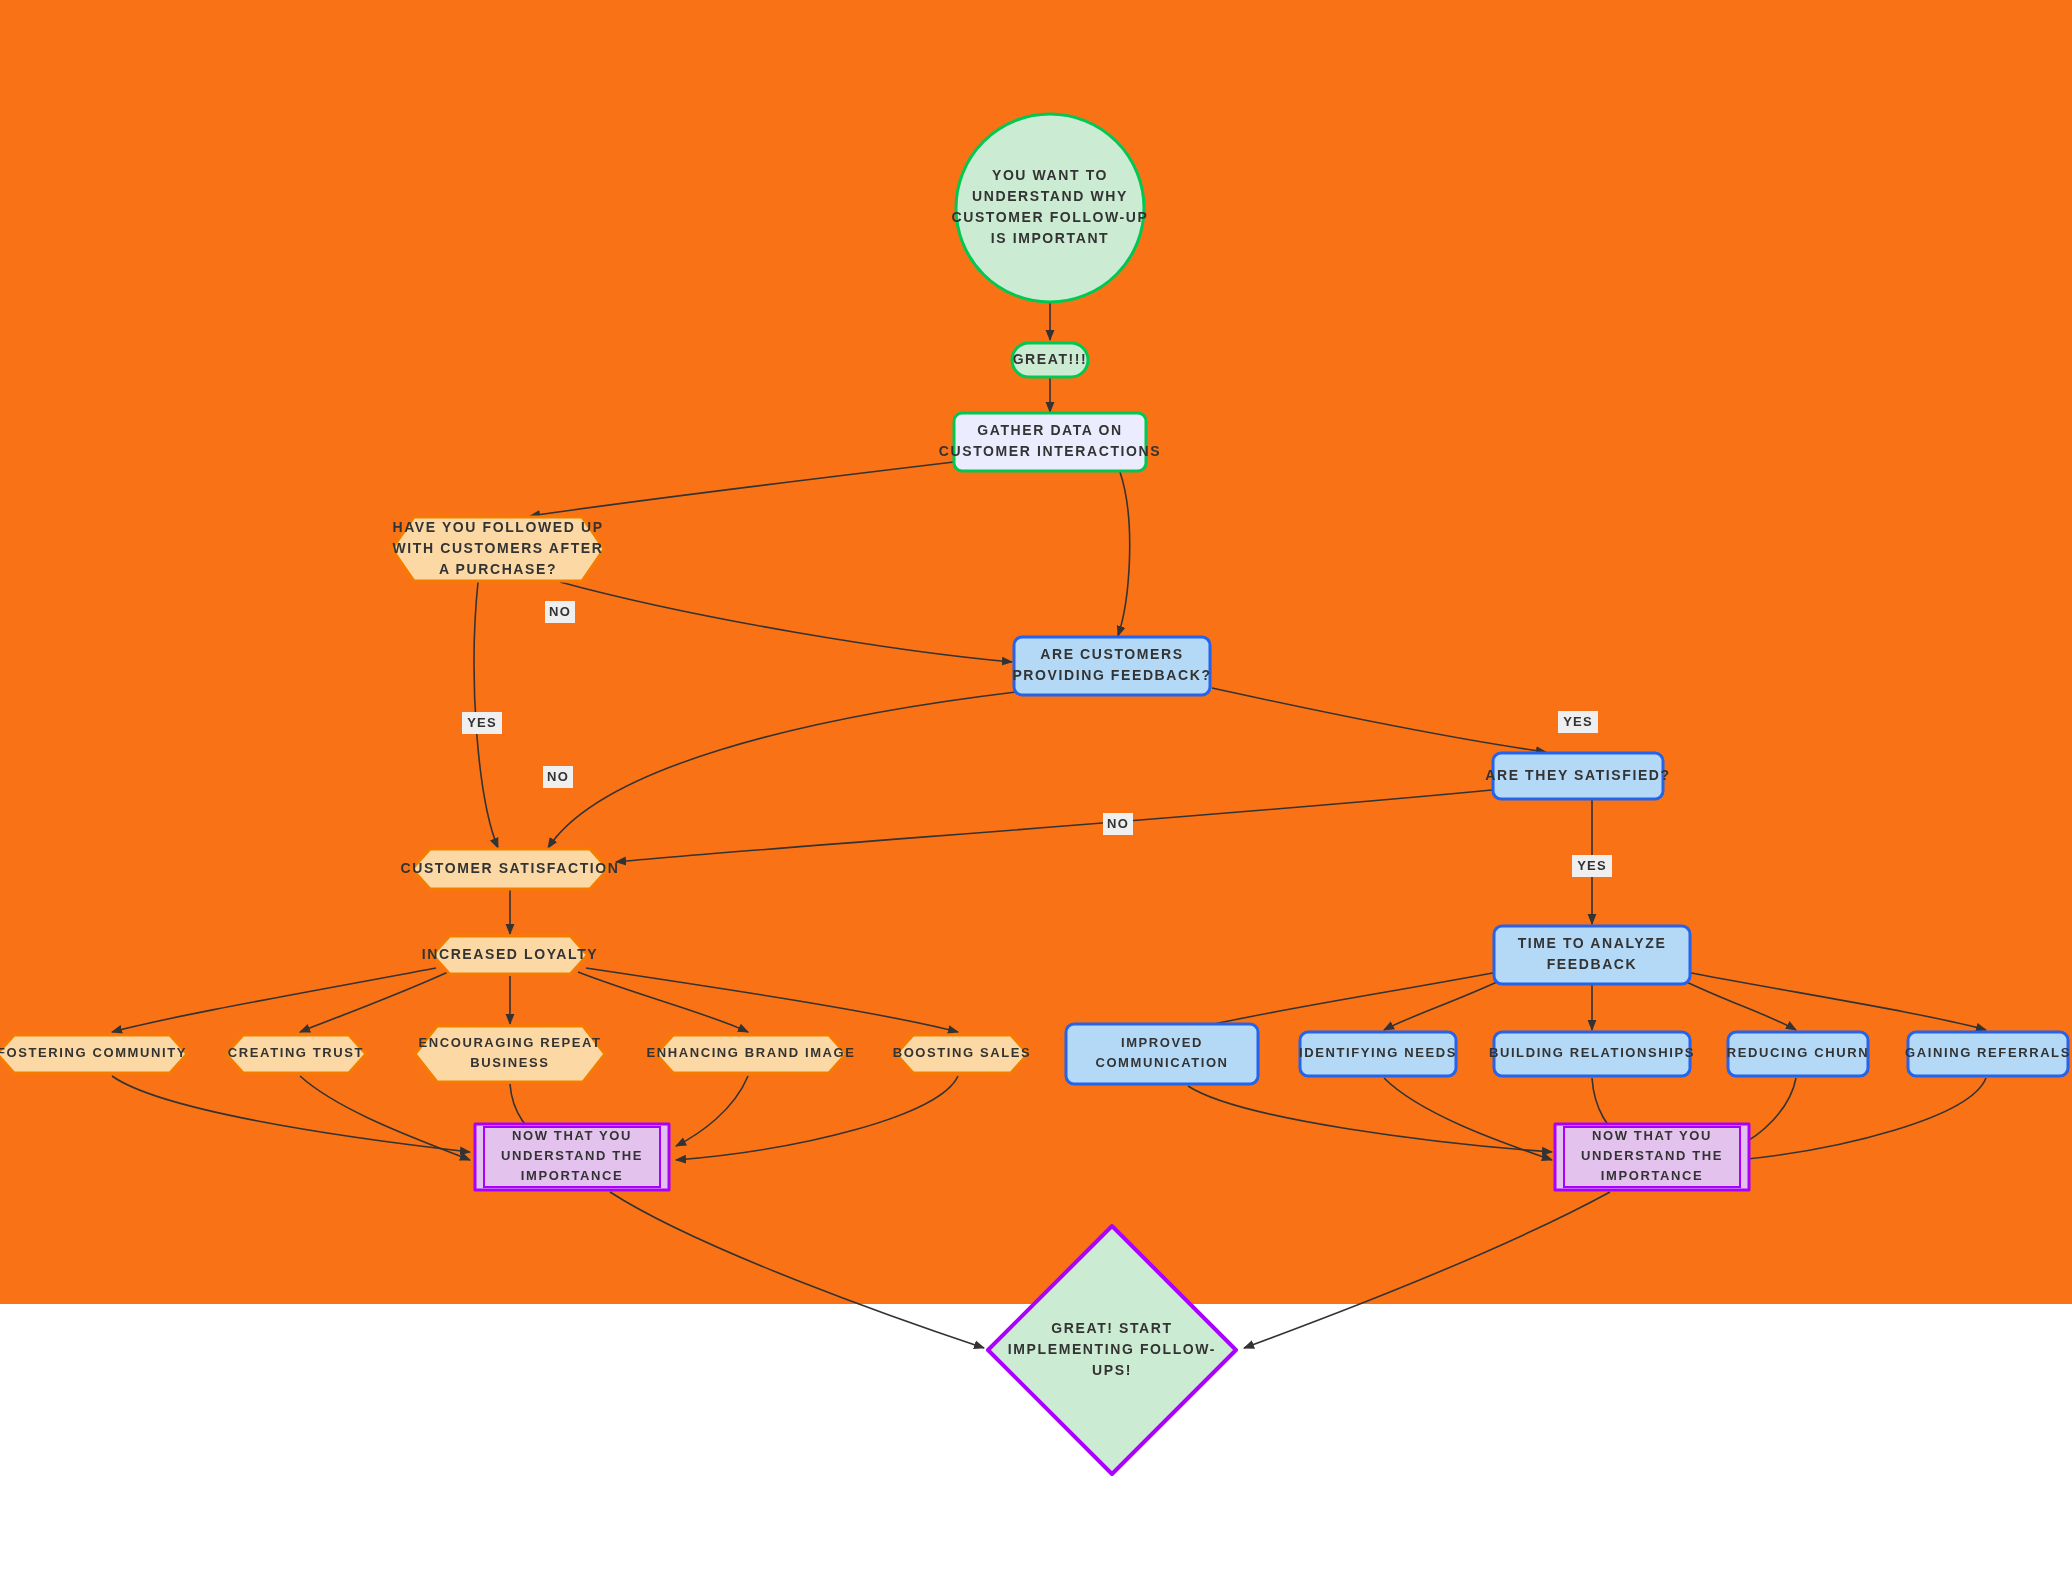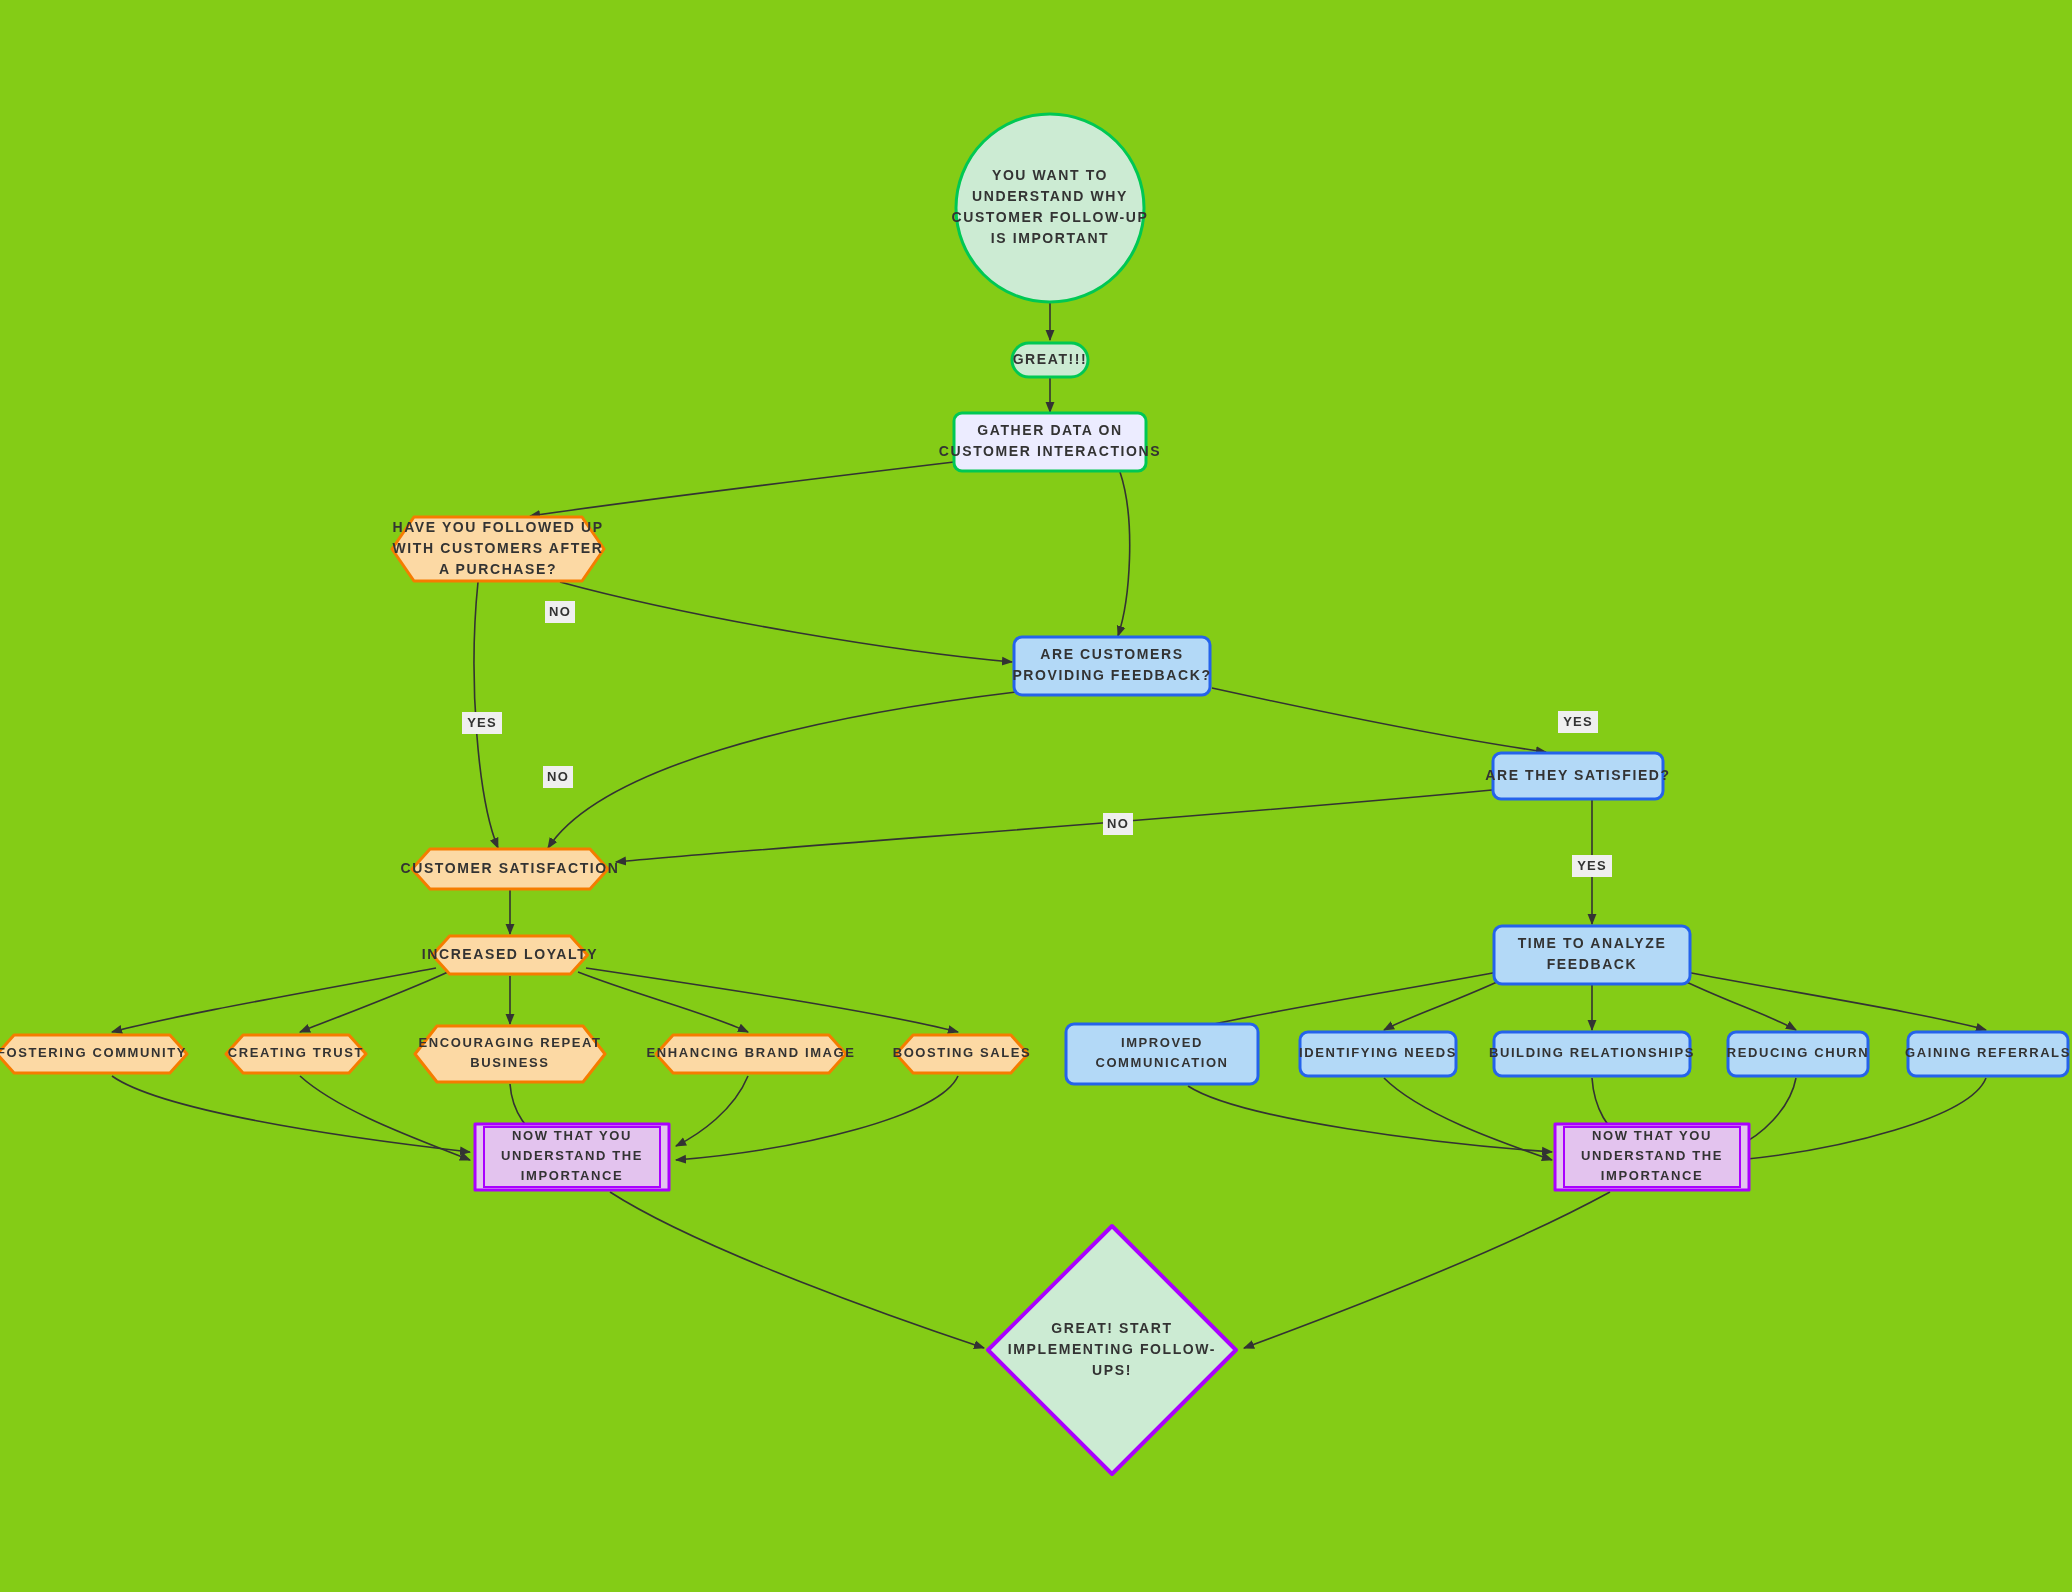--- a/index.html
+++ b/index.html
@@ -1,17 +1,17 @@
 <!DOCTYPE html>
 <html><head>
 <meta charset="utf-8">
 <style>
   html,body{margin:0;padding:0;background:#ffffff;}
   body{width:2072px;height:1592px;overflow:hidden;font-family:"Liberation Sans",sans-serif;}
-  #stage{position:relative;width:2072px;height:1592px;background:#84cc16;text-align:center;}
+  #stage{position:relative;width:2072px;height:1304px;background:#f97316;text-align:center;}
   svg#flow{position:absolute;left:0;top:0;width:2072px;height:1592px;display:block;}
   .nodeLabel{font-family:"Liberation Sans",sans-serif;font-weight:600;fill:#333333;letter-spacing:1.6px;text-anchor:middle;dominant-baseline:middle;}
   .edgeLabel{font-family:"Liberation Sans",sans-serif;font-weight:600;fill:#333333;letter-spacing:1.2px;text-anchor:middle;dominant-baseline:middle;}
   .edgepath{fill:none;stroke:#333333;stroke-width:1.6px;}
   .shape{stroke-linejoin:round;}
 </style>
 </head>
 <body>
 
 <div id="stage">

